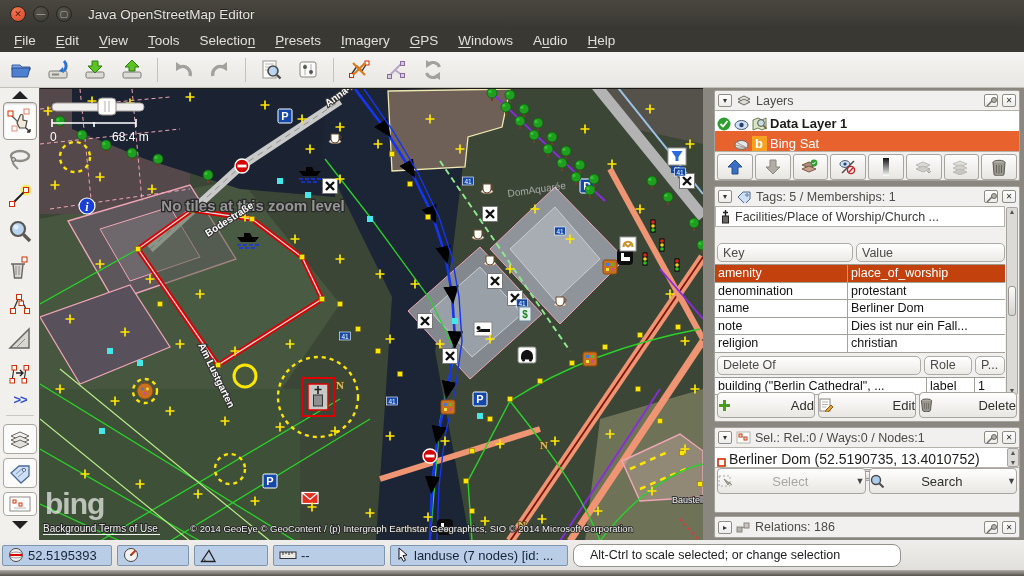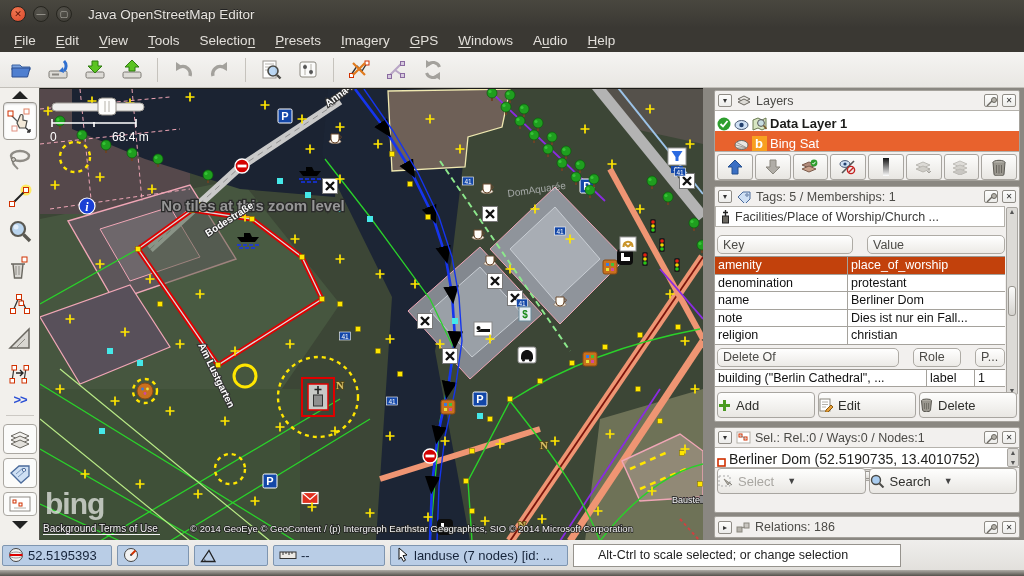--- a/index.html
+++ b/index.html
@@ -45,46 +45,46 @@
   .ptitle{flex:1;white-space:nowrap;overflow:hidden}
   .sqbtn{width:14px;height:13px;border:1px solid #8f8c86;background:linear-gradient(#fdfdfc,#ececea);
     display:flex;align-items:center;justify-content:center;font-size:8px;color:#333;border-radius:2px;flex:none}
   .whiteband{background:#fff;border-top:1px solid #b5b2ac;border-bottom:1px solid #b5b2ac}
   .lrow{height:20px;display:flex;align-items:flex-end;gap:3px;padding:0 2px;font-size:13px;color:#1c1c1a}
   .lrow.sel{background:#e8622d;color:#fff}
   .layerbtns{display:flex;gap:2px;padding:2px}
   .lybtn{flex:1;height:26px;border:1px solid #a8a5a0;border-radius:3px;background:linear-gradient(#fdfdfc,#e8e6e2);
     display:flex;align-items:center;justify-content:center}
   .preset-row{height:21px;display:flex;align-items:center;gap:4px;padding:0 4px;font-size:12.5px;color:#3a3a38;background:#fff;white-space:nowrap;overflow:hidden}
-  .kvhead{display:flex;gap:14px;padding:8px 14px 2px 2px;background:#f2f0ee}
+  .kvhead{display:flex;gap:3px;padding:16px 14px 2px 2px;background:#f2f0ee}
   .kvh{height:19px;border:1px solid #aeaba5;border-radius:5px;background:linear-gradient(#fff,#eceae6);
     font-size:12.5px;color:#4c4b47;display:flex;align-items:center;padding-left:5px}
   .tgrid{background:#fff;margin-right:14px;border-top:1px solid #9c9993}
   .trow{display:flex;height:17.5px;font-size:12.5px;color:#111;border-bottom:1px solid #a5a29c}
   .trow div{padding:1px 0 0 3px;overflow:hidden;white-space:nowrap}
   .tkey{width:133px;border-right:1px solid #a5a29c}
   .tval{flex:1}
   .trow.sel{background:#c2410c;color:#fff}
   .vscroll{position:absolute;right:1px;width:12px;background:#dcdad6;border:1px solid #a8a5a0;border-radius:2px;
     display:flex;flex-direction:column;align-items:center;justify-content:space-between;font-size:7px;color:#555}
   .btnrow{display:flex;gap:3px;padding:2px;position:absolute;left:0;right:0;bottom:1px}
   .gbtn{flex:1;height:26px;border:1px solid #a8a5a0;border-radius:4px;background:linear-gradient(#fefefd,#e9e7e3);
-    font-size:13px;color:#2f2f2c;display:flex;align-items:center;justify-content:flex-start;gap:5px}
+    font-size:13px;color:#2f2f2c;display:flex;align-items:center;justify-content:space-between;gap:5px}
   .gbtn.dis{color:#a9a7a2}
   .drop{margin-left:8px;font-size:9px;color:#444}
   .hscroll{height:12px;margin:1px 2px;border:1px solid #a8a5a0;border-radius:6px;background:#dcdad6;display:flex;align-items:center;font-size:7px;color:#555}
   .hthumb{height:8px;border:1px solid #98958f;border-radius:5px;background:linear-gradient(#fbfbfa,#dddbd7);flex:none;margin:0 2px;display:flex;align-items:center;justify-content:center;font-size:6px;color:#888;letter-spacing:1px}
 
   
   .statusbar{position:absolute;left:0;top:540px;width:1024px;height:30px;background:linear-gradient(#efeeec,#e2e0dc);
     display:flex;align-items:center;gap:5px;padding-left:2px}
   .seg{height:21px;background:#b9cde6;border:1px solid #7e95b0;border-radius:2px;display:flex;align-items:center;gap:4px;
     padding:0 5px;font-size:13px;color:#16243a;white-space:nowrap;overflow:hidden;flex:none}
-  .hint{height:23px;background:#fff;border:1px solid #96938d;border-radius:0;display:flex;align-items:center;
-    padding:0 24px;font-size:12.5px;color:#222;flex:none;white-space:nowrap;overflow:hidden}
+  .hint{height:23px;background:#fff;border:1px solid #96938d;border-radius:8px;display:flex;align-items:center;
+    padding:0 16px;font-size:12.5px;color:#222;flex:none;white-space:nowrap;overflow:hidden}
   .bottomstrip{position:absolute;left:0;top:570px;width:1024px;height:6px;background:linear-gradient(#b0ada7,#55524c)}
 </style>
 </head>
 <body>
 
 <div class="titlebar">
   <div class="winbtns">
     <div class="wbtn close">✕</div>
     <div class="wbtn minmax">—</div>
     <div class="wbtn minmax">▢</div>

